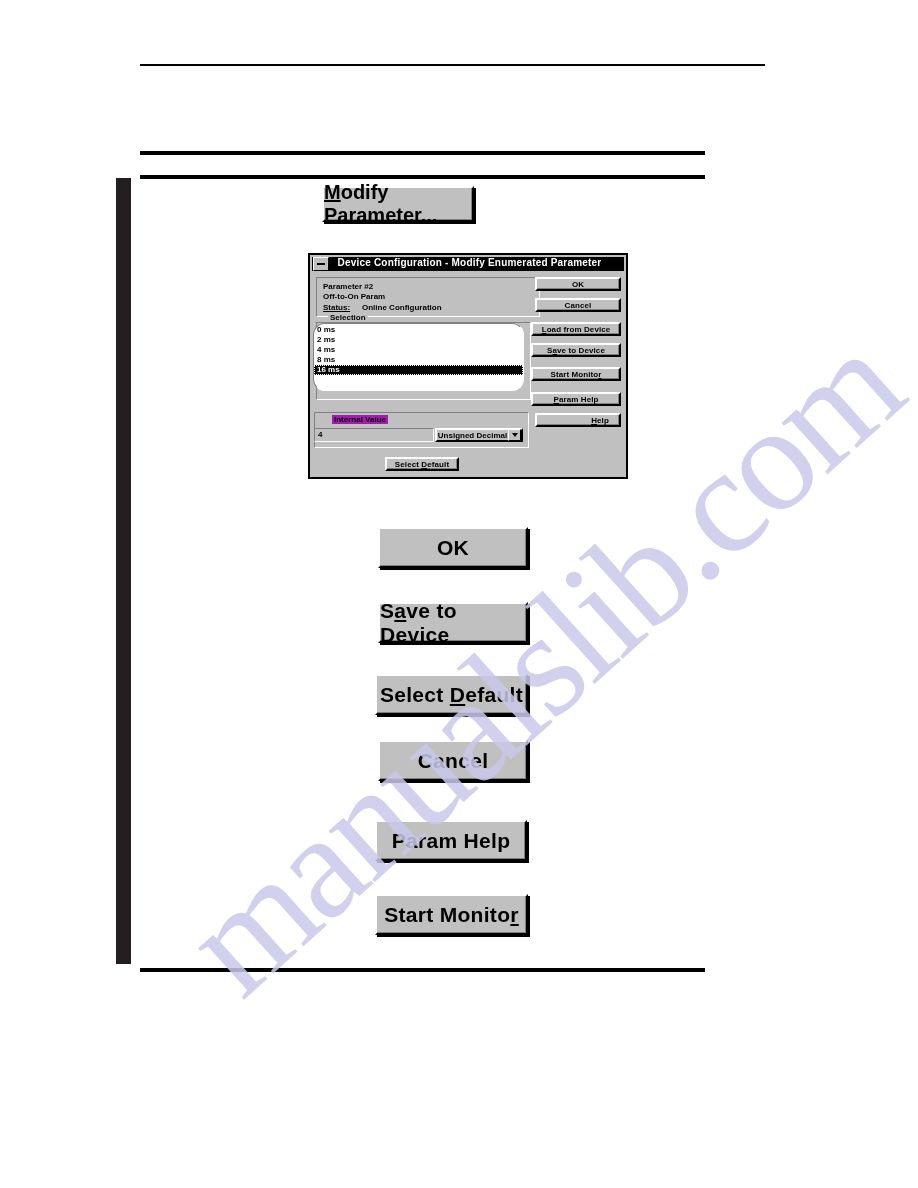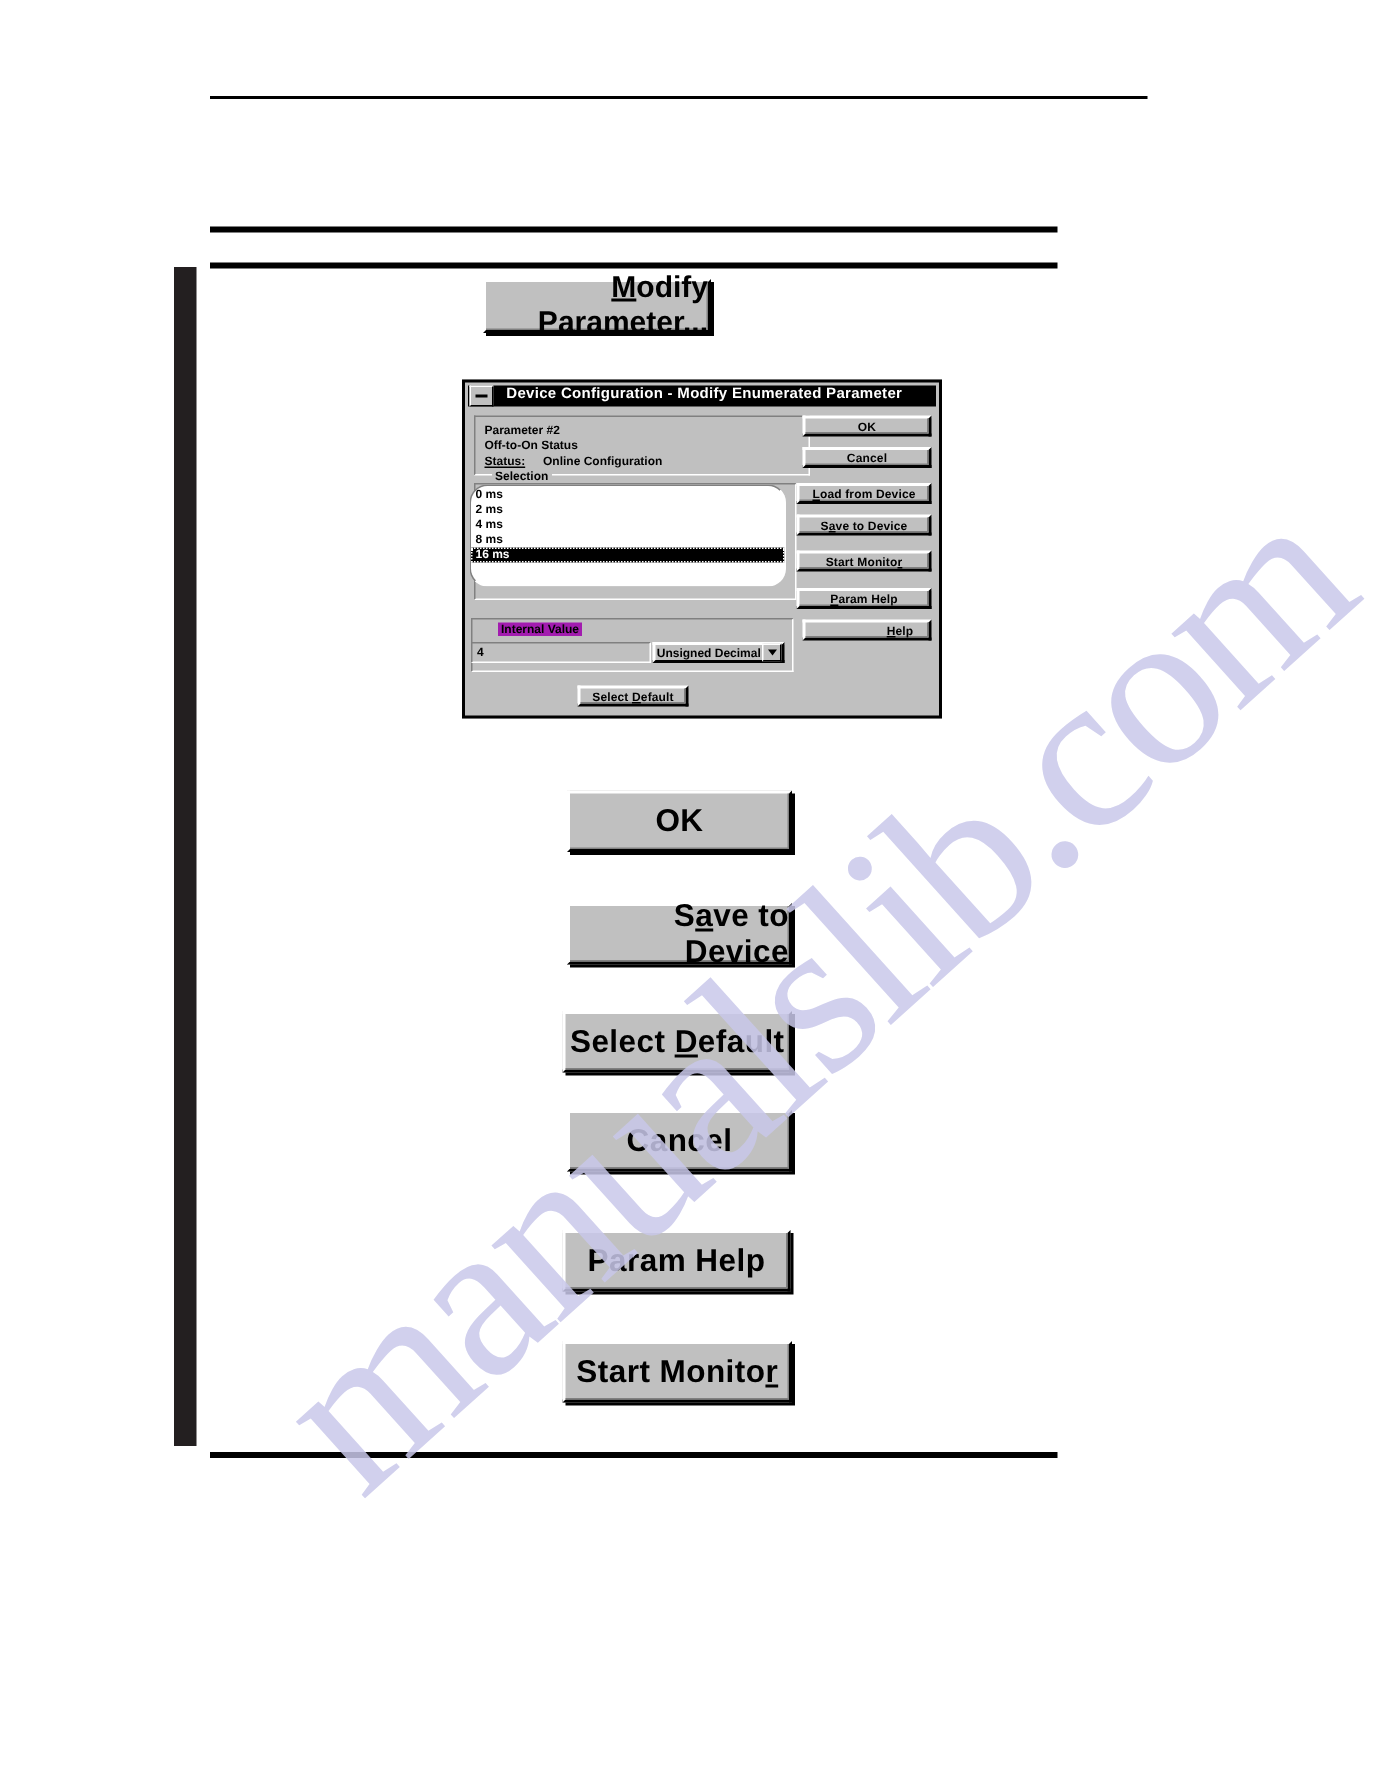--- a/index.html
+++ b/index.html
@@ -62,21 +62,21 @@
     background: #c0c0c0;
     border-top: 2px solid #ffffff;
     border-left: 2px solid #ffffff;
     border-right: 2px solid #000000;
     border-bottom: 2px solid #000000;
     display: flex;
     align-items: center;
     justify-content: center;
     color: #000000;
     font-weight: bold;
-    text-align: right;
+    text-align: left;
     user-select: none;
   }
   .w3btn .inner-shade {
     position: absolute;
     left: 0; top: 0; right: 0; bottom: 0;
     border-right: 1px solid #808080;
     border-bottom: 1px solid #808080;
     pointer-events: none;
   }
   .w3btn > span.lbl { position: relative; z-index: 2; }
@@ -331,21 +331,21 @@
 
   <div id="dialog-titlebar">
     <div id="dialog-minimize-box">
         <i></i>
       </div>
     <div id="dialog-title-text">Device Configuration - Modify Enumerated Parameter</div>
   </div>
 
   <div class="sunken" id="info-panel">
     <div class="info-line" id="info-param">Parameter #2</div>
-    <div class="info-line" id="info-desc">Off-to-On Status</div>
+    <div class="info-line" id="info-desc">Off-to-On Param</div>
     <div class="info-line" id="info-status-label">Status:</div>
     <div class="info-line" id="info-status-value">Online Configuration</div>
   </div>
 
   <div class="sunken" id="selection-group"></div>
 </div>
 
 <div id="selection-legend">Selection</div>
 
 <div id="selection-list">

